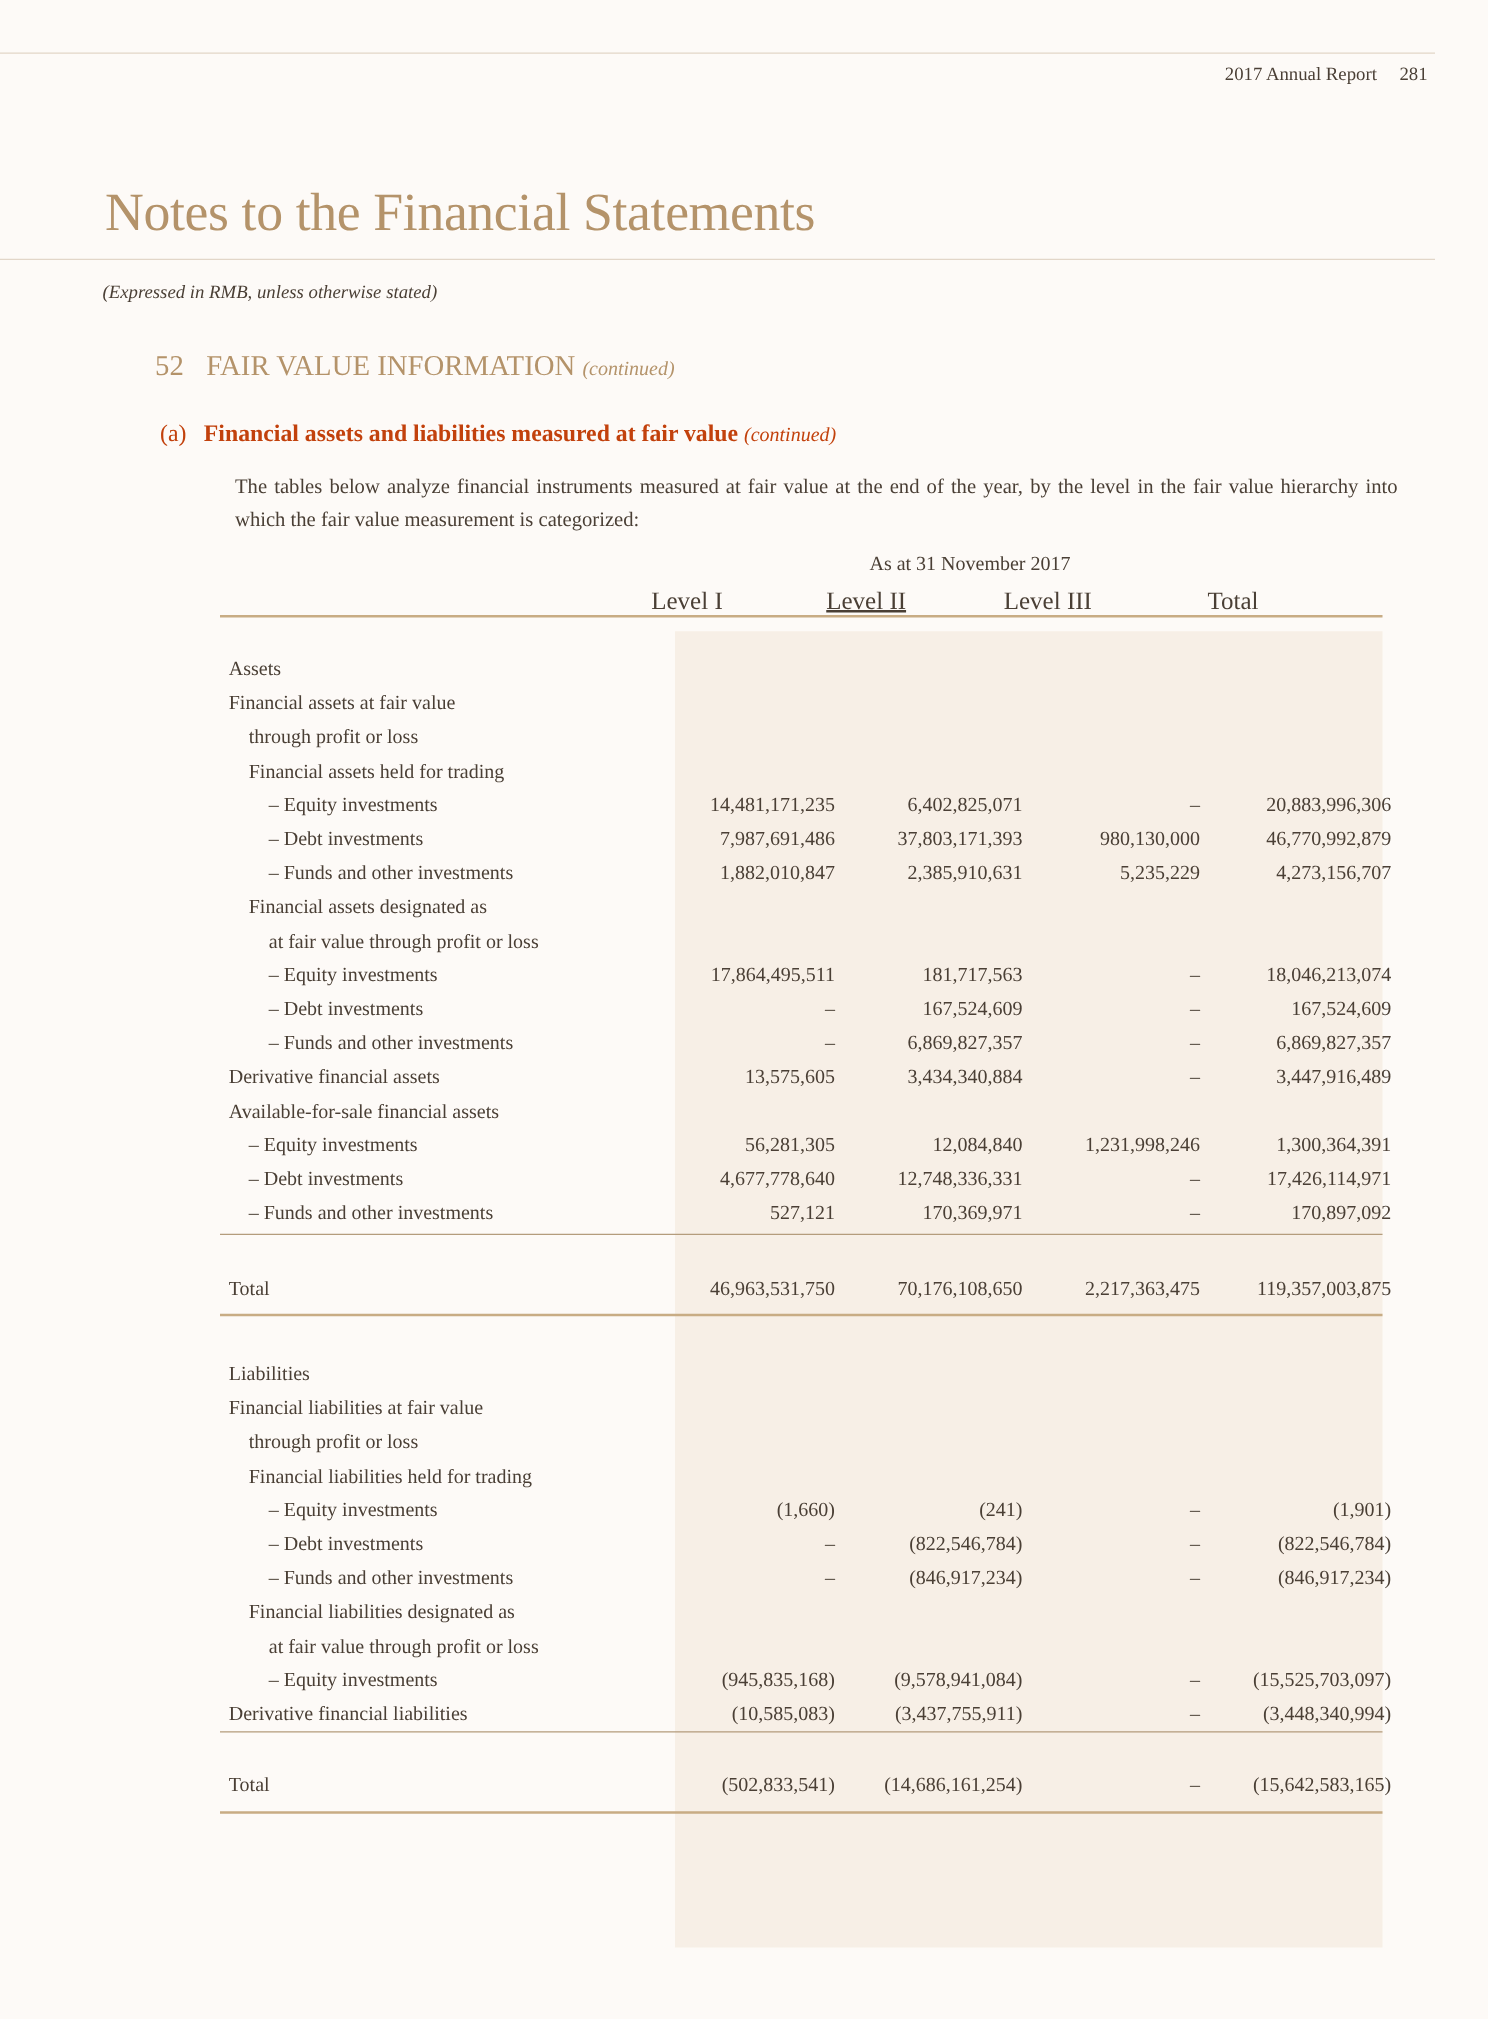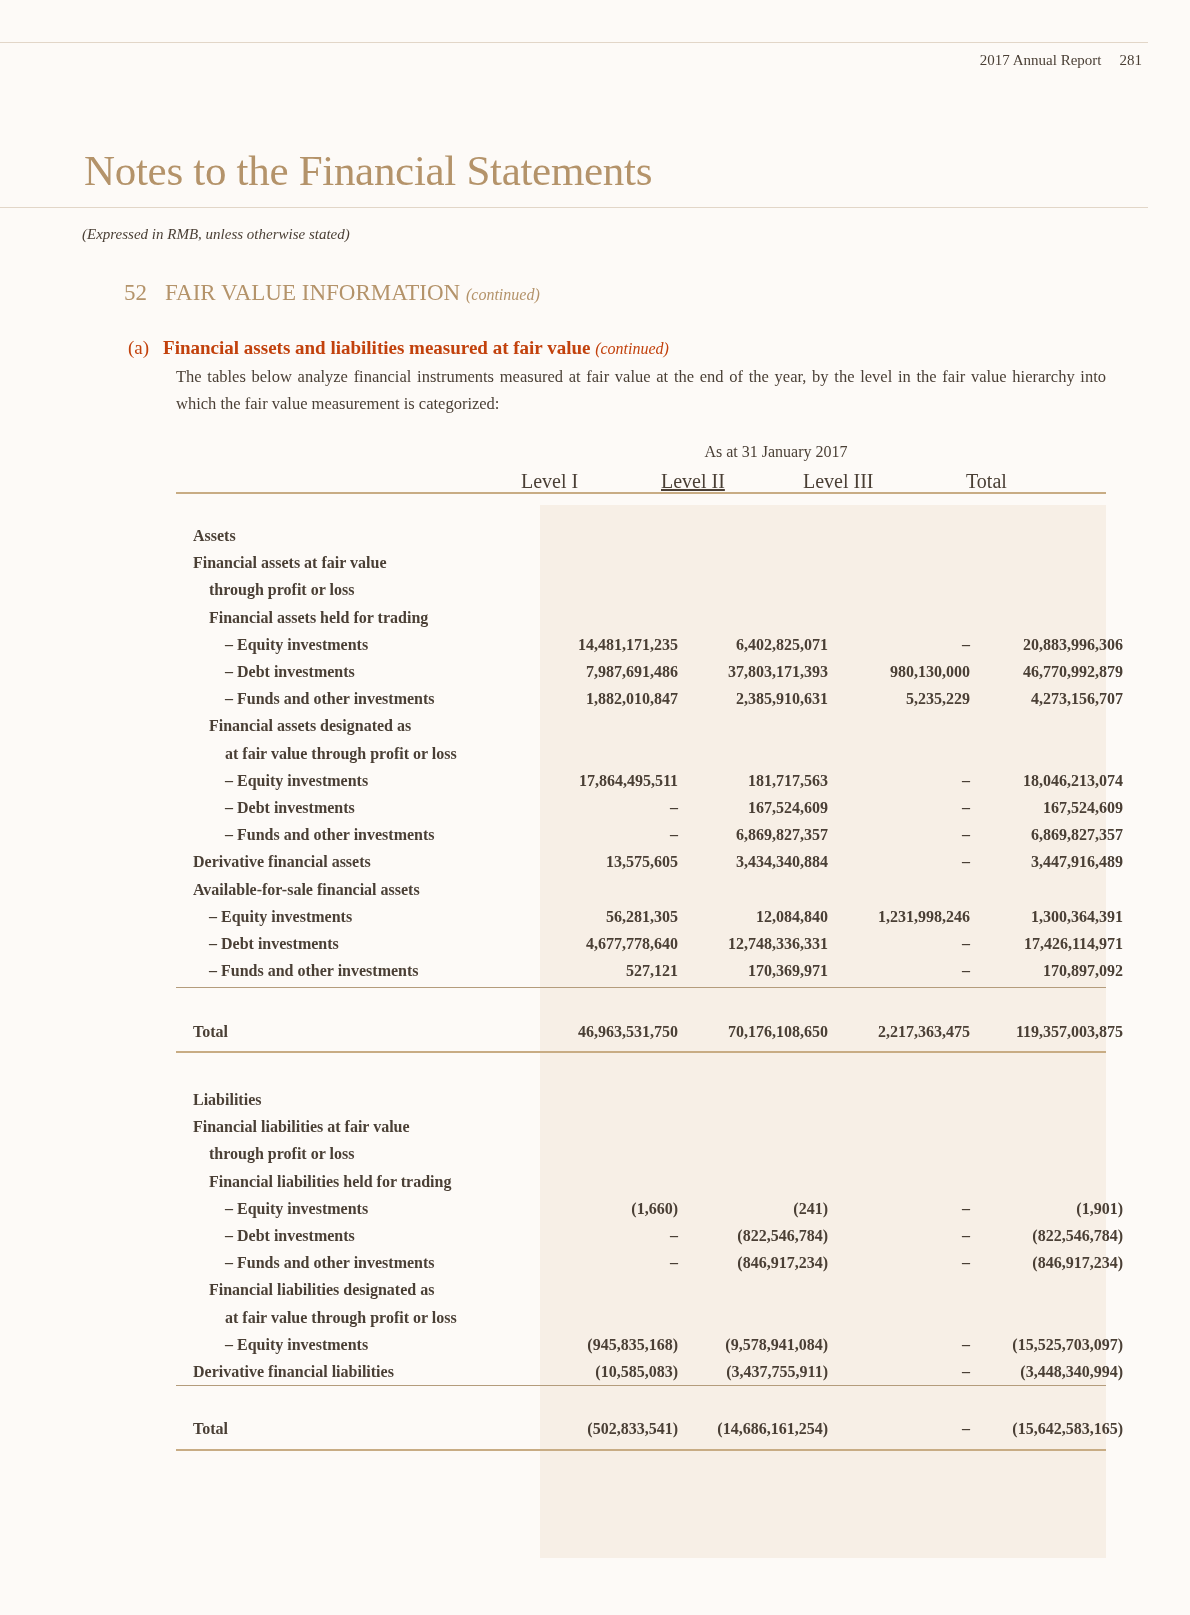--- a/index.html
+++ b/index.html
@@ -16,30 +16,30 @@
   .running-header .page-num { margin-left: 18px; }
   .page-title { position: absolute; left: 84px; top: 146px; font-size: 43px; color: #b4936a; font-weight: normal; margin: 0; letter-spacing: -0.3px; }
   .title-rule { position: absolute; left: 0; top: 207px; width: 1148px; height: 1px; background: #e2d6c8; }
   .expressed { position: absolute; left: 82px; top: 226px; font-size: 15px; font-style: italic; color: #4a3f35; }
   .section-heading { position: absolute; left: 84px; top: 280px; font-size: 23px; color: #b4936a; margin: 0; font-weight: normal; }
   .section-heading .num { margin-right: 18px; margin-left: 40px; }
   .section-heading .cont { font-size: 16px; font-style: italic; }
   .sub-heading { position: absolute; left: 128px; top: 337px; font-size: 19px; color: #c2410c; margin: 0; font-weight: bold; }
   .sub-heading .letter { font-weight: normal; margin-right: 14px; }
   .sub-heading .cont { font-weight: normal; font-style: italic; font-size: 16px; }
-  .intro { position: absolute; left: 176px; top: 363px; width: 930px; font-size: 16.5px; line-height: 27px; text-align: justify; color: #4a3f35; margin: 0; }
+  .intro { position: absolute; left: 176px; top: 363px; width: 930px; font-size: 16.5px; line-height: 27px; text-align: justify; color: #4a3f35; margin: 12px; }
 
   .table-wrap { position: absolute; left: 176px; top: 443px; width: 930px; }
   .shade { position: absolute; left: 364px; top: 62px; width: 566px; height: 1053px; background: #f7efe6; }
   .period { position: absolute; left: 0; width: 930px; top: 0; text-align: center; padding-left: 270px; box-sizing: border-box; font-size: 16px; }
   .col-heads { position: absolute; top: 27px; left: 0; width: 930px; height: 22px; }
   .col-head { position: absolute; font-size: 20px; text-align: left; width: 140px; }
   .heavy-rule { position: absolute; left: 0; width: 930px; height: 2px; background: #c8ac84; }
   .thin-rule { position: absolute; left: 0; width: 930px; height: 1px; background: #b49c7c; }
-  .row { position: absolute; left: 17px; width: 930px; height: 28px; font-size: 16px; font-weight: bold; }
+  .row { position: absolute; left: 7px; width: 930px; height: 28px; font-size: 16px; }
   .row .label { position: absolute; left: 0; top: 0; white-space: nowrap; }
   .row .val { position: absolute; top: 0; width: 150px; text-align: right; white-space: nowrap; }
   .c1 { left: 335px; } .c2 { left: 485px; } .c3 { left: 627px; } .c4 { left: 780px; }
   .h1 { left: 345px !important; } .h2 { left: 485px !important; text-decoration: underline; } .h3 { left: 627px !important; } .h4 { left: 790px !important; }
   .ind1 { padding-left: 16px; } .ind2 { padding-left: 32px; }
 </style>
 </head>
 <body>
 
 <div class="top-rule"></div>
@@ -58,21 +58,21 @@
 
 <h3 class="sub-heading">
   <span class="letter">(a)</span><span>Financial assets and liabilities measured at fair value</span>
   <span class="cont">(continued)</span>
 </h3>
 
 <p class="intro">The tables below analyze financial instruments measured at fair value at the end of the year, by the level in the fair value hierarchy into which the fair value measurement is categorized:</p>
 
 <div class="table-wrap" id="tbl">
   <div class="shade"></div>
-  <div class="period">As at 31 January 2017</div>
+  <div class="period">As at 31 November 2017</div>
   <div class="col-heads">
     <div class="col-head h1">Level I</div>
     <div class="col-head h2">Level II</div>
     <div class="col-head h3">Level III</div>
     <div class="col-head h4">Total</div>
   </div>
   <div class="heavy-rule" style="top:49px"></div>
 <div class="row" style="top: 84px;">
       <span class="label">Assets</span>
       <span class="val c1"></span>

